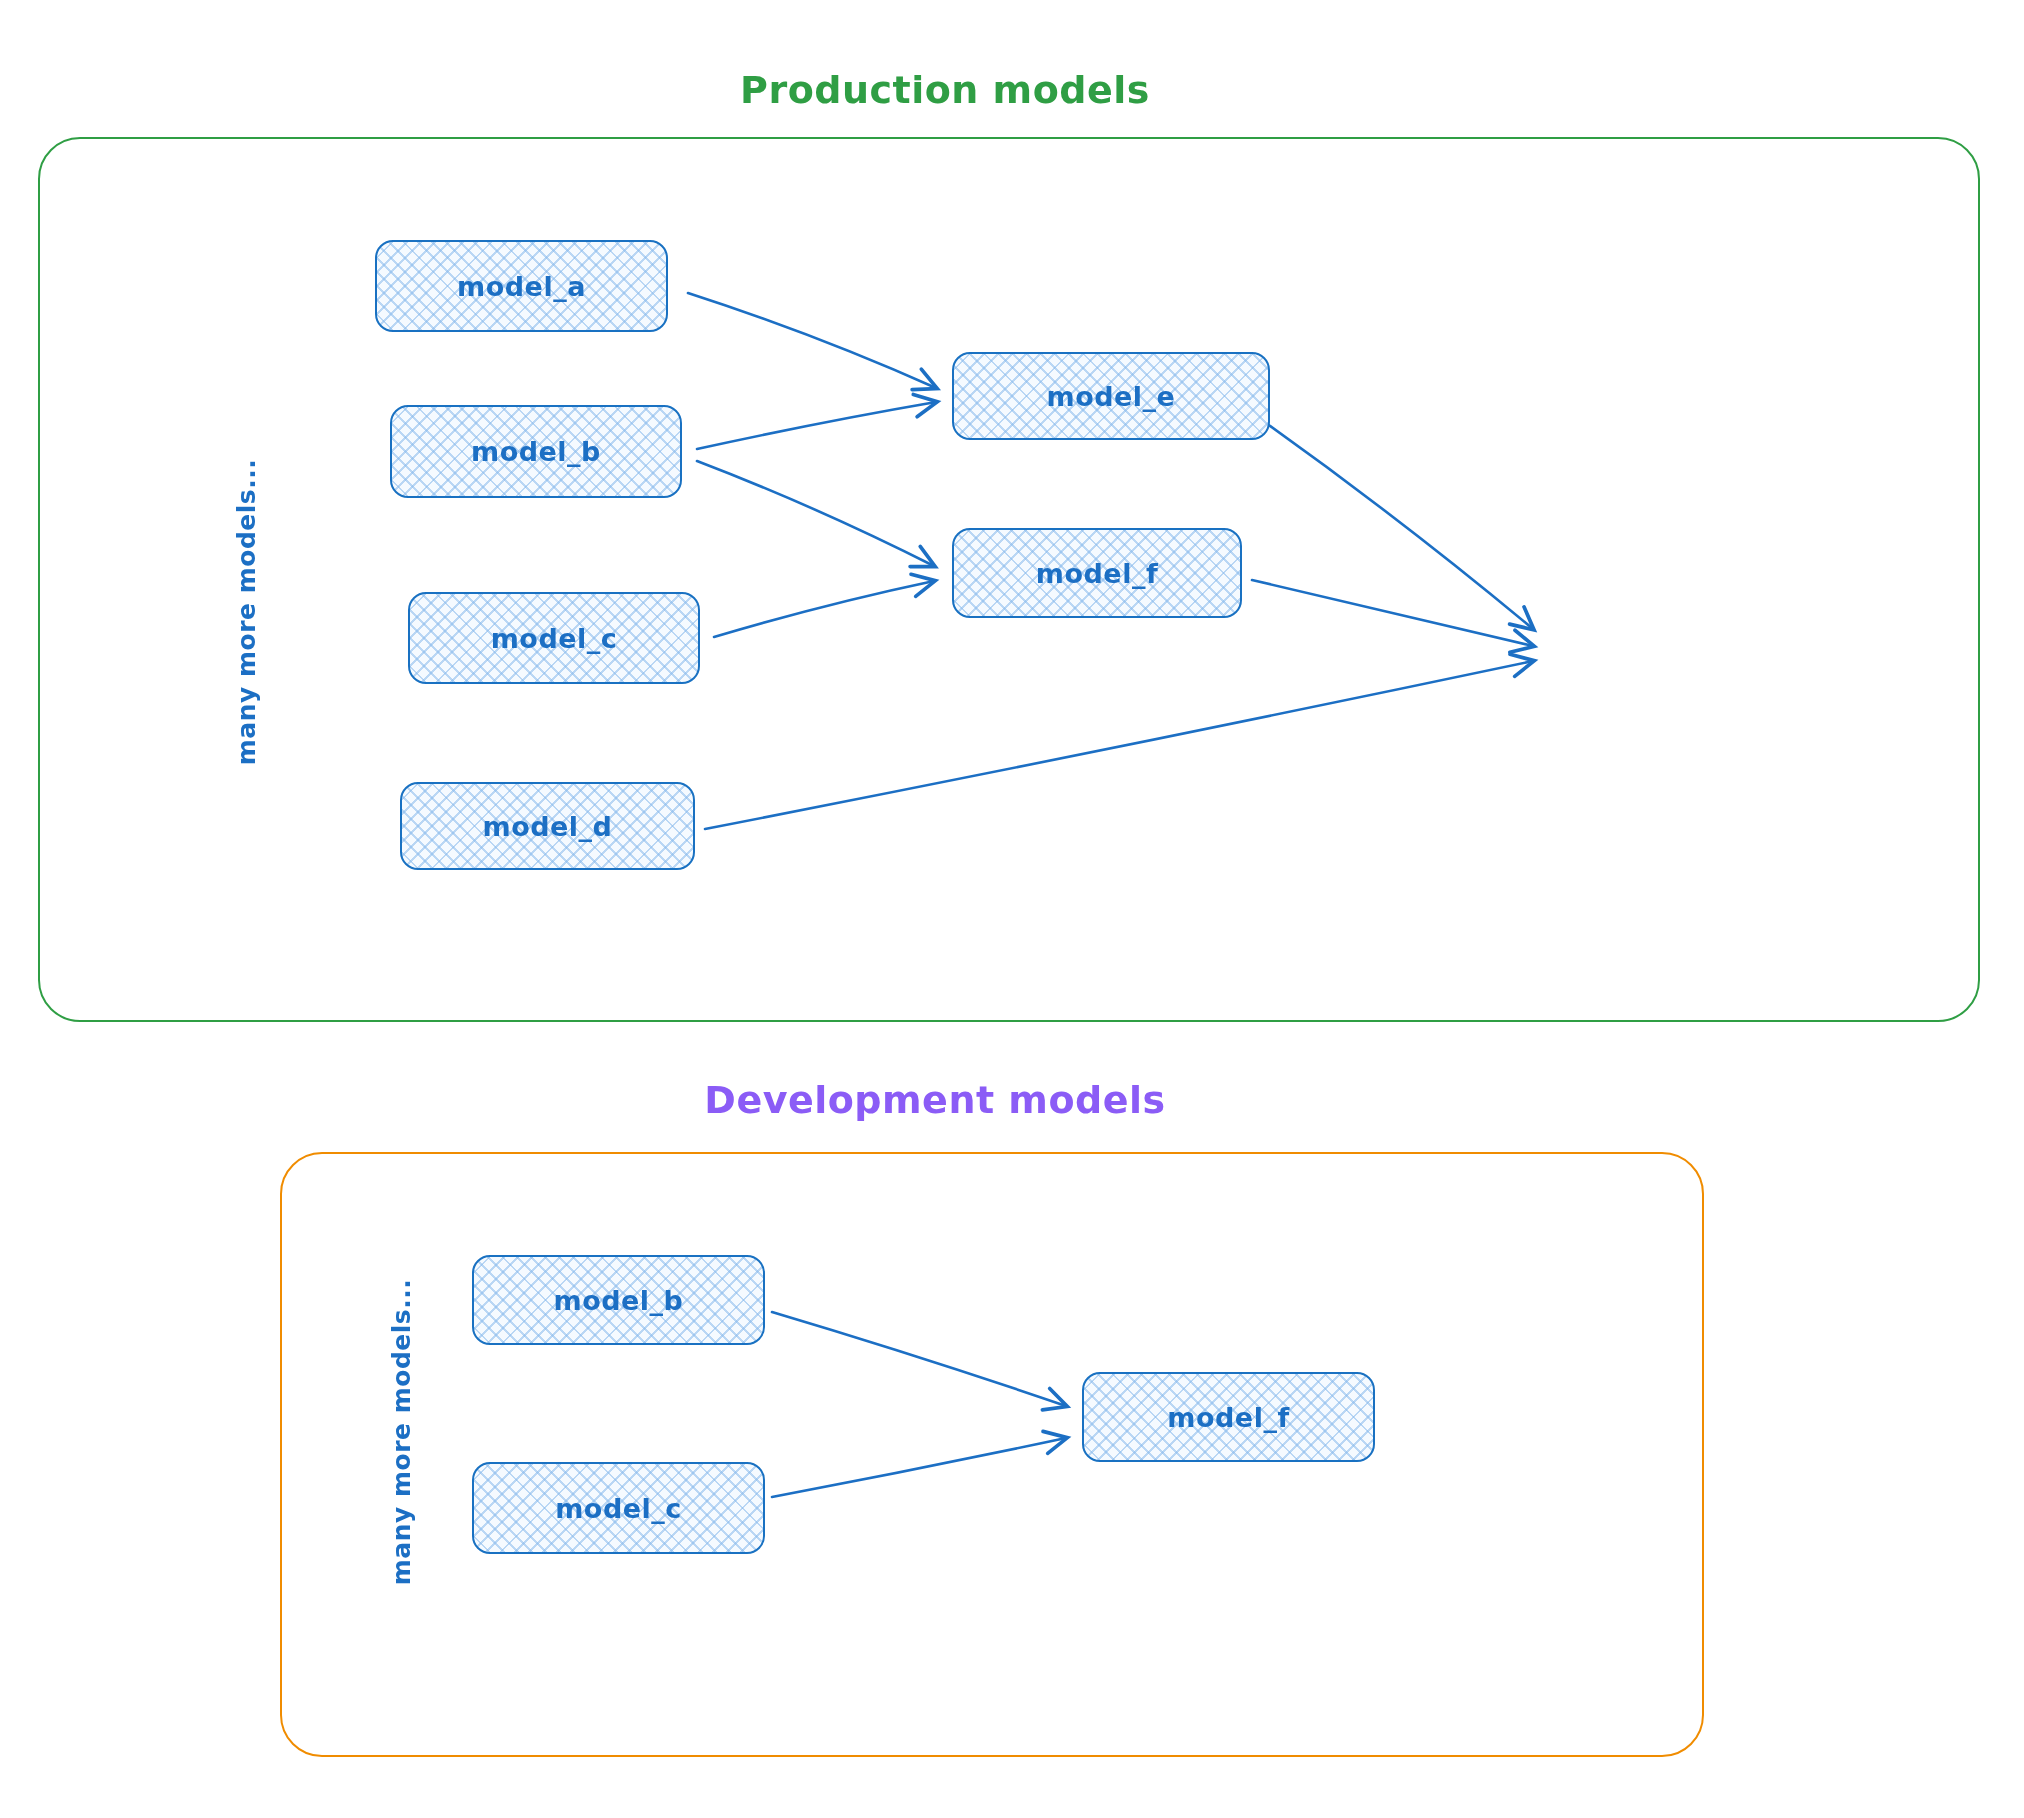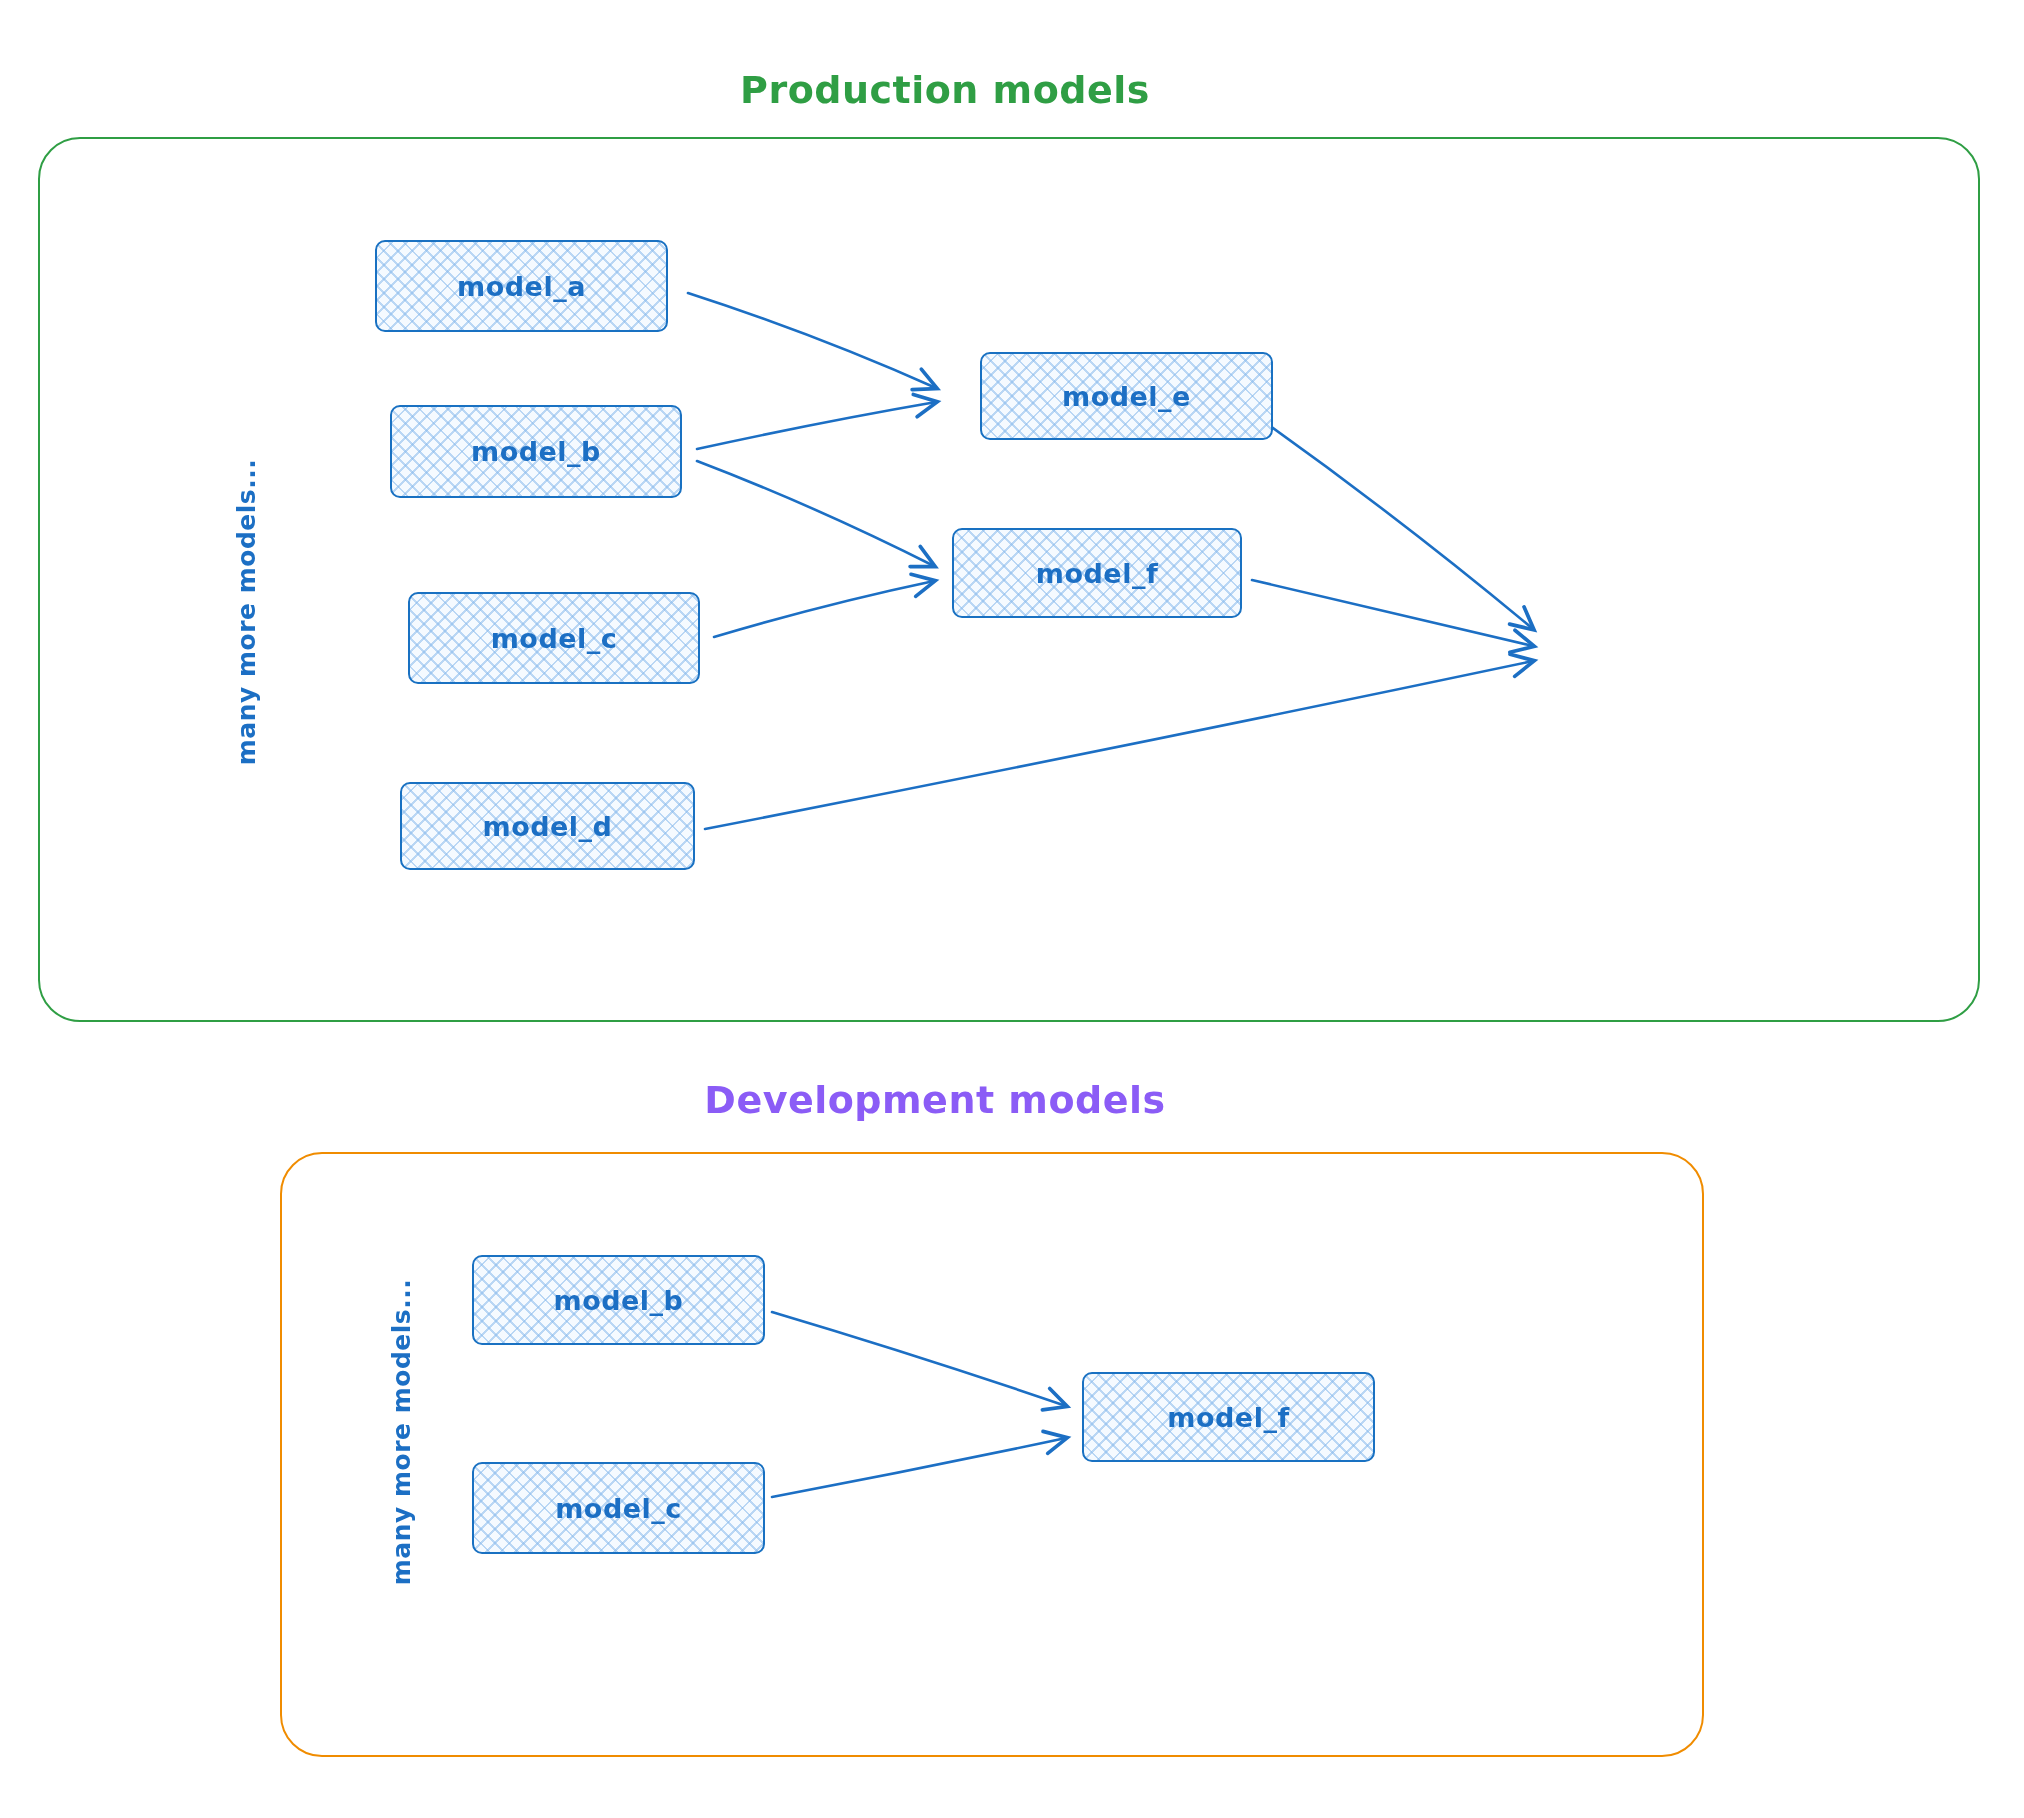--- a/index.html
+++ b/index.html
@@ -27,34 +27,34 @@
     left:38px;top:137px;width:1938px;height:881px;
     border:2.5px solid #2f9e44;
   }
   .frame-development{
     left:280px;top:1152px;width:1420px;height:601px;
     border:2.5px solid #f08c00;
   }
   .node{
     position:absolute;
     border:2.5px solid #1971c2;
-    border-radius:10px;
+    border-radius:18px;
     display:flex;align-items:center;justify-content:center;
     color:#1c6fc4;font-size:27px;font-weight:600;letter-spacing:.5px;
     background-color:#f5faff;
     background-image:
       repeating-linear-gradient(45deg, rgba(137,186,236,.55) 0 2px, transparent 2px 10px),
       repeating-linear-gradient(135deg, rgba(137,186,236,.55) 0 2px, transparent 2px 10px);
     box-sizing:border-box;
   }
   .n-prod-a{left:375px;top:240px;width:293px;height:92px;}
   .n-prod-b{left:390px;top:405px;width:292px;height:93px;}
   .n-prod-c{left:408px;top:592px;width:292px;height:92px;}
   .n-prod-d{left:400px;top:782px;width:295px;height:88px;}
-  .n-prod-e{left:952px;top:352px;width:293px;height:88px;margin-left:28px;}
+  .n-prod-e{left:952px;top:352px;width:318px;height:88px;}
   .n-prod-f{left:952px;top:528px;width:290px;height:90px;}
   .n-prod-g{left:1550px;top:607px;width:288px;height:91px;}
   .n-dev-b{left:472px;top:1255px;width:293px;height:90px;}
   .n-dev-c{left:472px;top:1462px;width:293px;height:92px;}
   .n-dev-f{left:1082px;top:1372px;width:293px;height:90px;}
   .side-label{
     position:absolute;
     color:#1c6fc4;font-size:25px;font-weight:600;letter-spacing:.5px;
     white-space:nowrap;
     transform:translate(-50%,-50%) rotate(-90deg);

